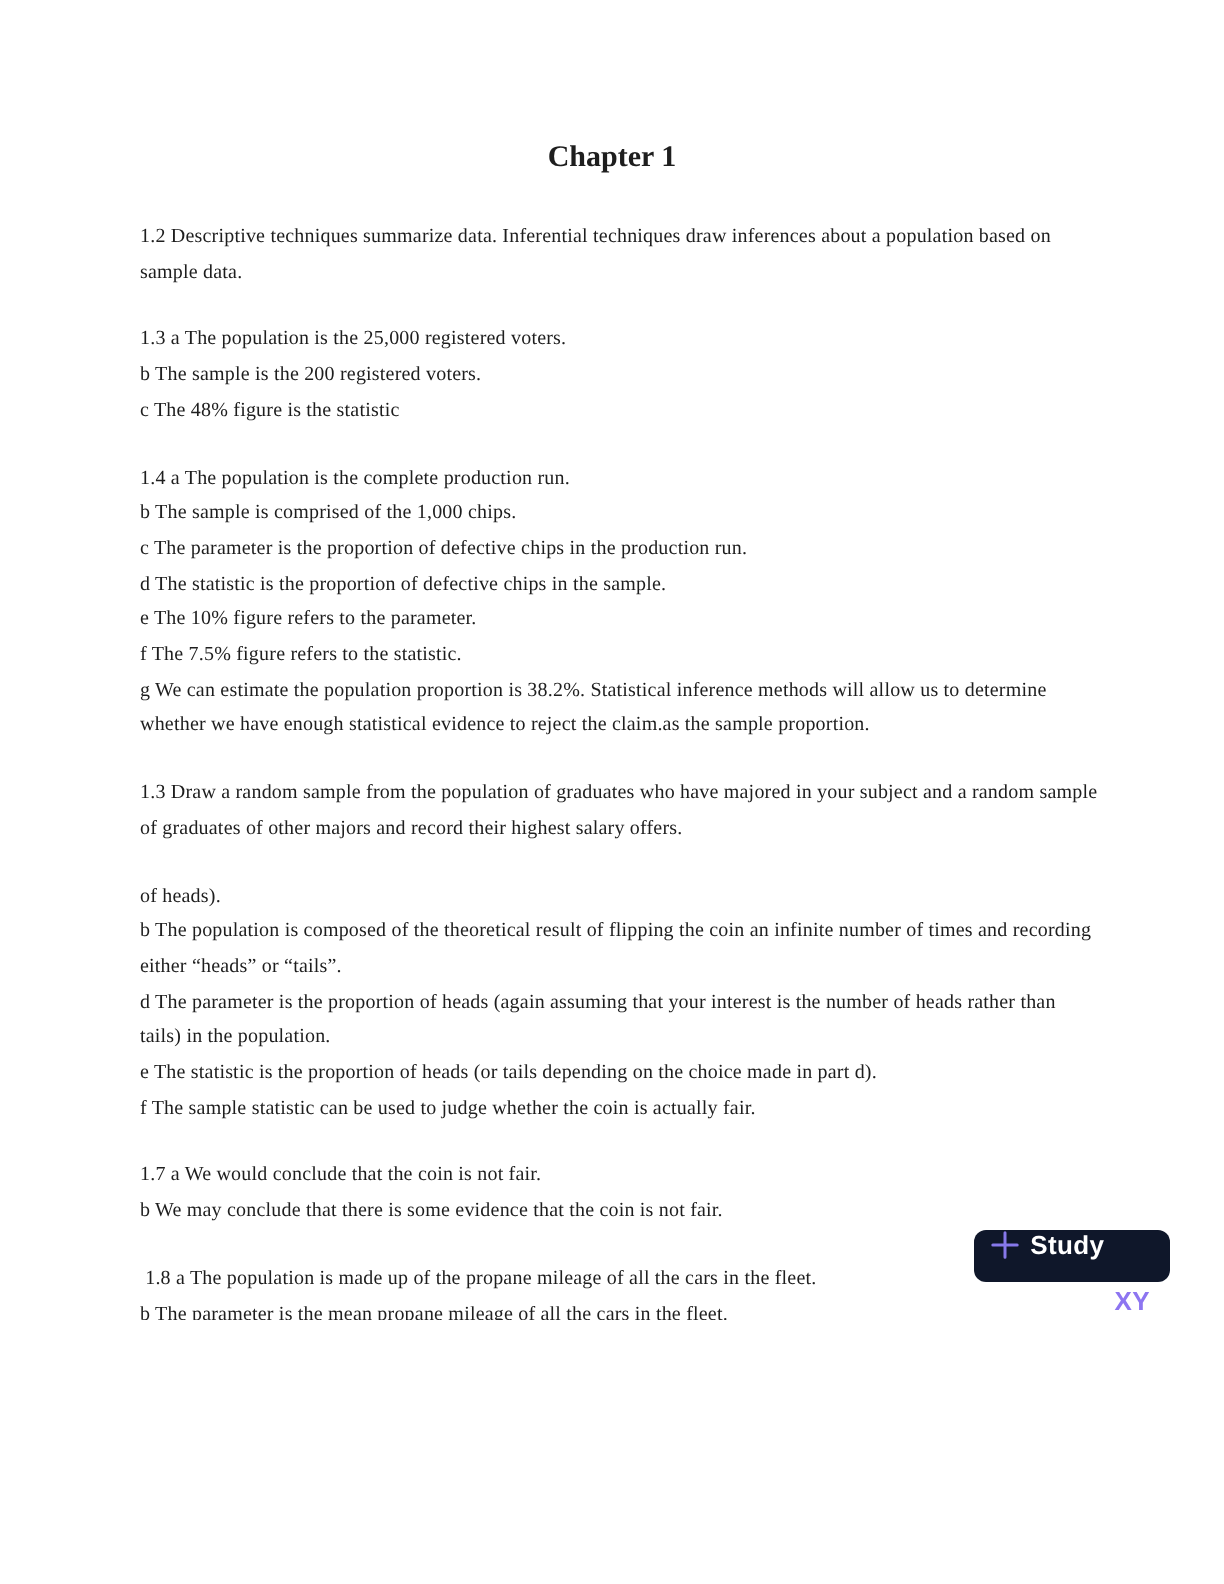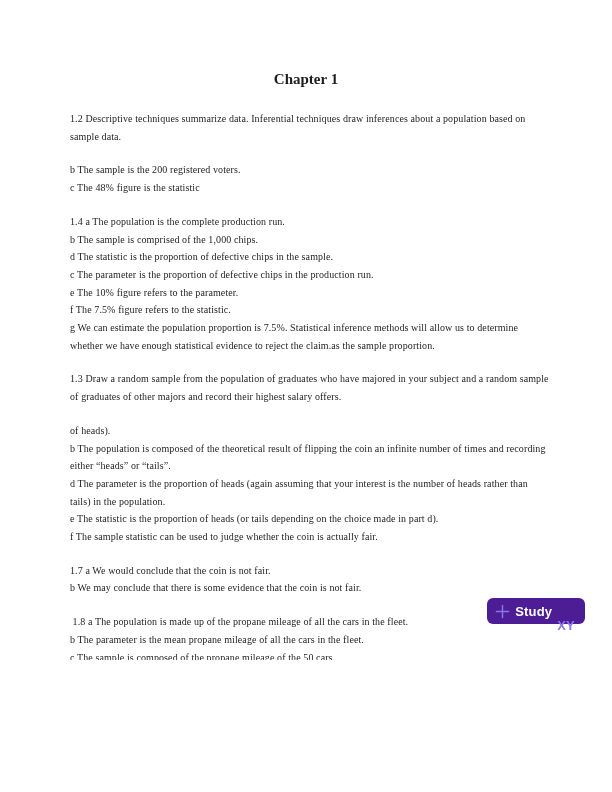--- a/index.html
+++ b/index.html
@@ -35,27 +35,26 @@
   }
   .line {
     font-size: 10px;
     line-height: 17.7px;
     white-space: pre;
     letter-spacing: 0.1px;
   }
   .brand-badge {
     position: absolute;
     right: 27px;
-    bottom: 36px;
+    bottom: 19px;
     height: 26px;
     padding: 0 10px 0 8px;
-    background: #4c1d95;
+    background: #0f172a;
     border-radius: 6px;
     display: flex;
-    align-items: center;
     gap: 5px;
     font-family: "Liberation Sans", sans-serif;
   }
   .brand-plus {
     display: flex;
     align-items: center;
     justify-content: center;
     width: 15px;
     height: 15px;
   }
@@ -79,31 +78,32 @@
 <div class="page">
 
   <h1 class="page-title">Chapter 1</h1>
 
   <div class="doc-body">
       <div class="para">
         <div class="line">1.2 Descriptive techniques summarize data. Inferential techniques draw inferences about a population based on</div>
         <div class="line">sample data.</div>
       </div>
       <div class="para">
+        <div class="line">1.3 a The population is the 25,000 registered voters.</div>
         <div class="line">b The sample is the 200 registered voters.</div>
         <div class="line">c The 48% figure is the statistic</div>
       </div>
       <div class="para">
         <div class="line">1.4 a The population is the complete production run.</div>
         <div class="line">b The sample is comprised of the 1,000 chips.</div>
+        <div class="line">c The parameter is the proportion of defective chips in the production run.</div>
         <div class="line">d The statistic is the proportion of defective chips in the sample.</div>
-        <div class="line">c The parameter is the proportion of defective chips in the production run.</div>
         <div class="line">e The 10% figure refers to the parameter.</div>
         <div class="line">f The 7.5% figure refers to the statistic.</div>
-        <div class="line">g We can estimate the population proportion is 7.5%. Statistical inference methods will allow us to determine</div>
+        <div class="line">g We can estimate the population proportion is 38.2%. Statistical inference methods will allow us to determine</div>
         <div class="line">whether we have enough statistical evidence to reject the claim.as the sample proportion.</div>
       </div>
       <div class="para">
         <div class="line">1.3 Draw a random sample from the population of graduates who have majored in your subject and a random sample</div>
         <div class="line">of graduates of other majors and record their highest salary offers.</div>
       </div>
       <div class="para">
         <div class="line">of heads).</div>
         <div class="line">b The population is composed of the theoretical result of flipping the coin an infinite number of times and recording</div>
         <div class="line">either “heads” or “tails”.</div>

